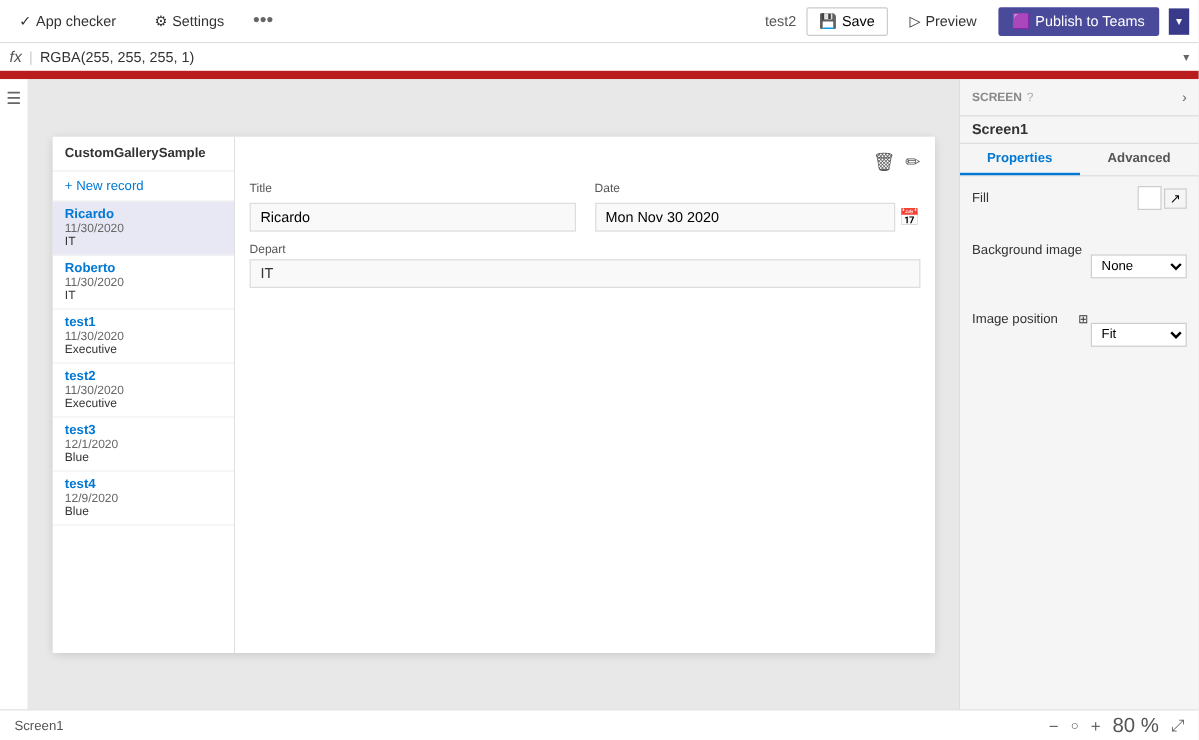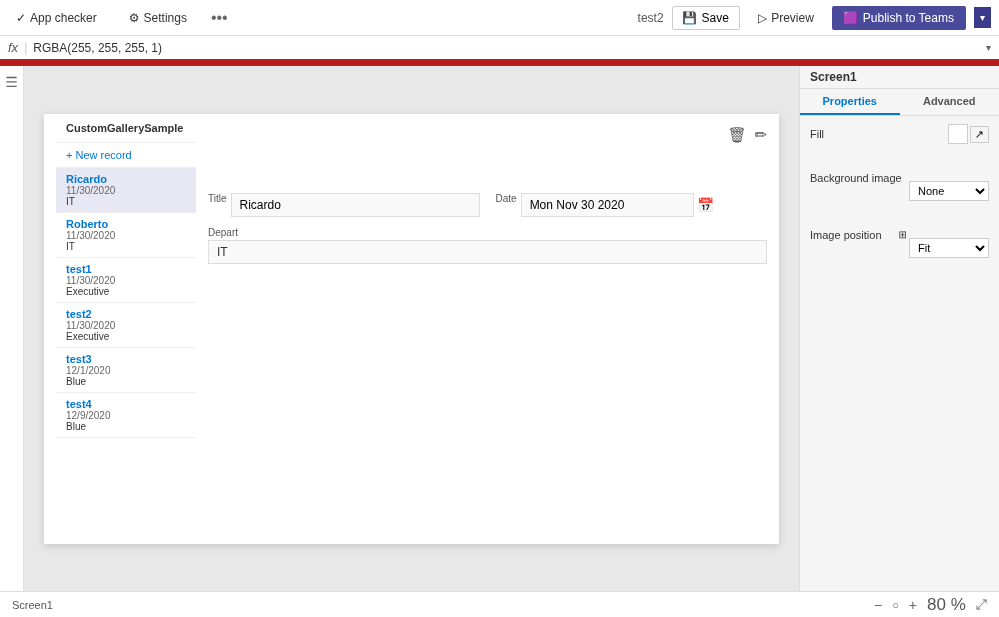--- a/index.html
+++ b/index.html
@@ -68,21 +68,21 @@
     }
 
     
     .screen-canvas {
       background: #fff; width: 735px; height: 430px; position: relative;
       box-shadow: 0 2px 8px rgba(0,0,0,0.15);
     }
 
     
     .gallery-panel {
-      position: absolute; left: 12px; top: 0; bottom: 0; width: 152px;
+      position: absolute; left: 0; top: 0; bottom: 0; width: 152px;
       background: #fff; border-right: 1px solid #e0e0e0; overflow-y: auto;
     }
     .gallery-title {
       padding: 8px 10px; font-size: 11px; font-weight: 600; color: #333;
       border-bottom: 1px solid #eee;
     }
     .new-record-btn {
       display: flex; align-items: flex-end; gap: 6px; padding: 6px 10px;
       font-size: 11px; color: #0078d4; cursor: pointer; border-bottom: 1px solid #eee;
       background: none; border-top: none; border-left: none; border-right: none; width: 100%;
@@ -101,21 +101,21 @@
       position: absolute; left: 152px; right: 0; top: 0; bottom: 0; padding: 12px;
       background: #fff;
     }
     .form-actions {
       display: flex; justify-content: flex-end; gap: 8px; margin-bottom: 8px;
     }
     .form-action-btn {
       background: none; border: none; cursor: pointer; font-size: 15px; color: #555;
     }
     .form-row { display: flex; gap: 16px; margin-bottom: 10px; }
-    .form-field { display: flex; flex-direction: row; gap: 4px; margin-top: 41px; }
+    .form-field { display: flex; flex-direction: column; gap: 4px; }
     .form-field.title-field { flex: 1; }
     .form-field.date-field { flex: 1; }
     .field-label { font-size: 10px; color: #555; margin-bottom: 2px; }
     .field-input {
       border: 1px solid #ddd; padding: 4px 8px; font-size: 12px;
       background: #f9f9f9; outline: none; width: 100%;
     }
     .date-input-wrap { display: flex; align-items: center; gap: 4px; }
     .date-input-wrap .field-input { flex: 1; }
     .calendar-icon { font-size: 14px; color: #555; cursor: pointer; }
@@ -286,20 +286,27 @@
         </div>
         <div class="depart-row">
           <div class="field-label">Depart</div>
           <div class="depart-box">IT</div>
         </div>
       </div>
     </div>
   </div>
 
   <div class="right-panel">
+    <div class="right-panel-header">
+      <div class="screen-label-row">
+        <span class="screen-label">SCREEN</span>
+        <span class="screen-help">?</span>
+      </div>
+      <span class="panel-chevron">›</span>
+    </div>
     <div class="screen-name">Screen1</div>
     <div class="panel-tabs">
       <button class="panel-tab active">
         <span>Properties</span>
       </button>
       <button class="panel-tab">
         <span>Advanced</span>
       </button>
     </div>
     <div class="panel-content">

